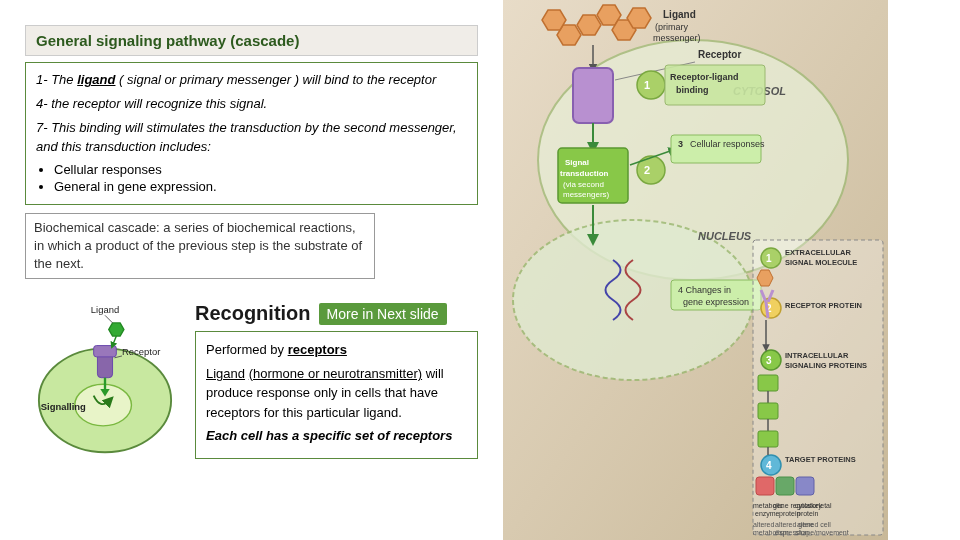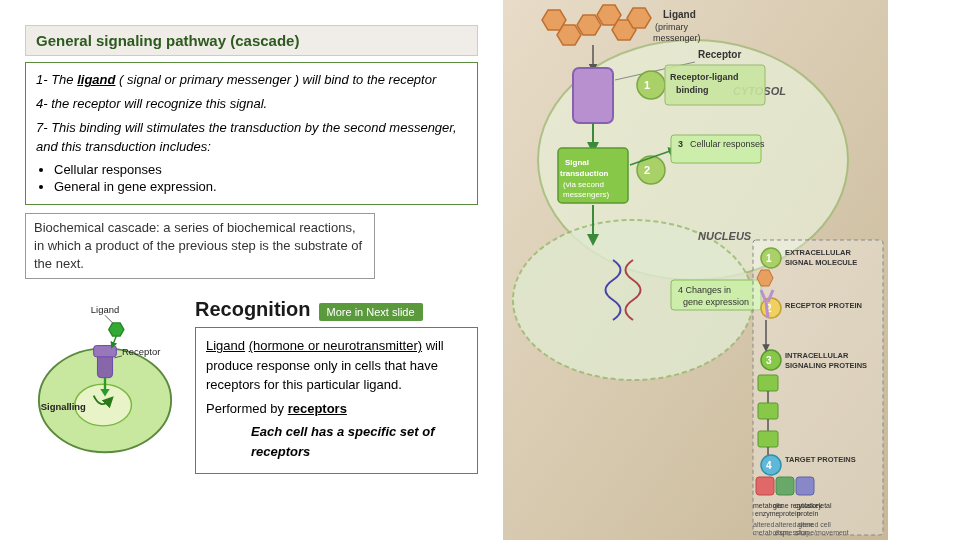--- a/index.html
+++ b/index.html
@@ -112,42 +112,41 @@
       margin-bottom: 6px;
     }
     .recognition-title {
       font-size: 20px;
       font-weight: bold;
       color: #1a1a1a;
     }
     .more-btn {
       background: #5a9a3c;
       color: #fff;
-      font-size: 11px;
+      font-size: 14px;
       padding: 3px 8px;
       border: none;
       border-radius: 2px;
       cursor: pointer;
       margin-top: 16px;
     }
     .recognition-content {
       border: 1.5px solid #5a8a3c;
       padding: 8px 10px;
       background: #fff;
       font-size: 13px;
       line-height: 1.5;
     }
     .recognition-content p {
       margin-bottom: 4px;
     }
     .recognition-content p.bold-italic {
       font-weight: bold;
       font-style: italic;
       font-size: 13px;
-      margin-left: 45px;
     }
 
     
     .diagram-svg {
       width: 160px;
       height: 170px;
     }
 
     
     .right-diagram {
@@ -227,24 +226,24 @@
         </svg>
       </div>
 
       <div class="recognition-area">
         <div class="recognition-header">
           <span class="recognition-title">Recognition</span>
           <button class="more-btn">More in Next slide</button>
         </div>
         <div class="recognition-content">
           <p>
-            <span class="underline">Ligand</span><span> </span><span class="underline">(hormone or neurotransmitter)</span><span> will produce response only in cells that have receptors for this particular ligand.</span>
+            <span>Performed by </span><span class="bold underline">receptors</span>
           </p>
           <p>
-            <span>Performed by </span><span class="bold underline">receptors</span>
+            <span class="underline">Ligand</span><span> </span><span class="underline">(hormone or neurotransmitter)</span><span> will produce response only in cells that have receptors for this particular ligand.</span>
           </p>
           <p class="bold-italic">Each cell has a specific set of receptors</p>
         </div>
       </div>
     </div>
   </div>
 
   <div class="right-panel">
     <svg class="right-diagram" viewBox="0 0 385 540" xmlns="http://www.w3.org/2000/svg">
 

